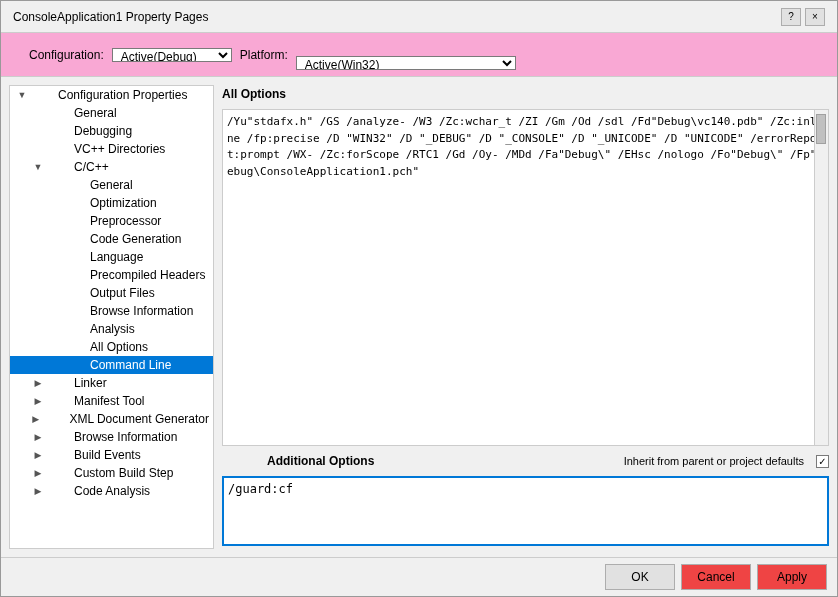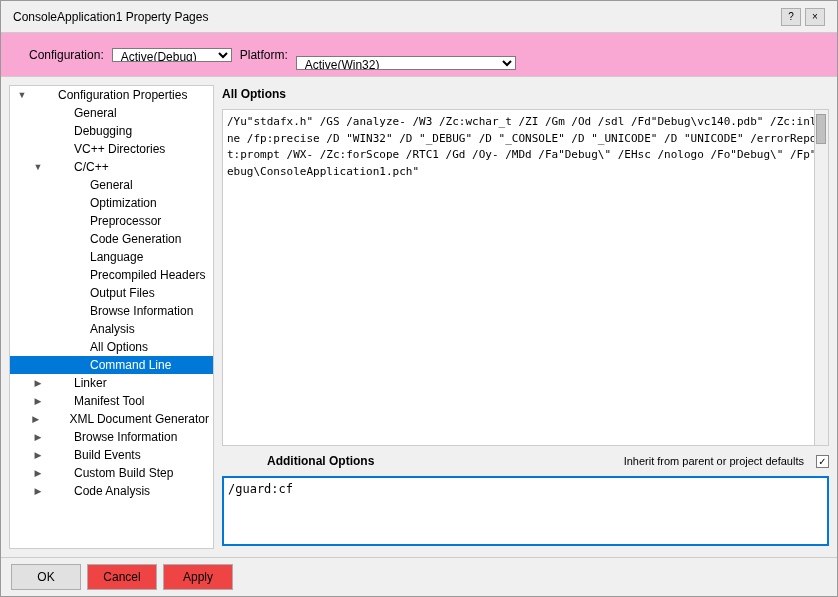--- a/index.html
+++ b/index.html
@@ -187,21 +187,21 @@
       resize: none;
       outline: none;
       width: 100%;
       position: relative;
     }
     .additional-input-wrapper {
       position: relative;
     }
     .footer {
       display: flex;
-      justify-content: flex-start;
+      justify-content: flex-end;
       align-items: center;
       padding: 6px 10px;
       gap: 6px;
       border-top: 1px solid #ccc;
       background: #f0f0f0;
     }
     .footer-btn {
       height: 26px;
       min-width: 70px;
       padding: 0 12px;

